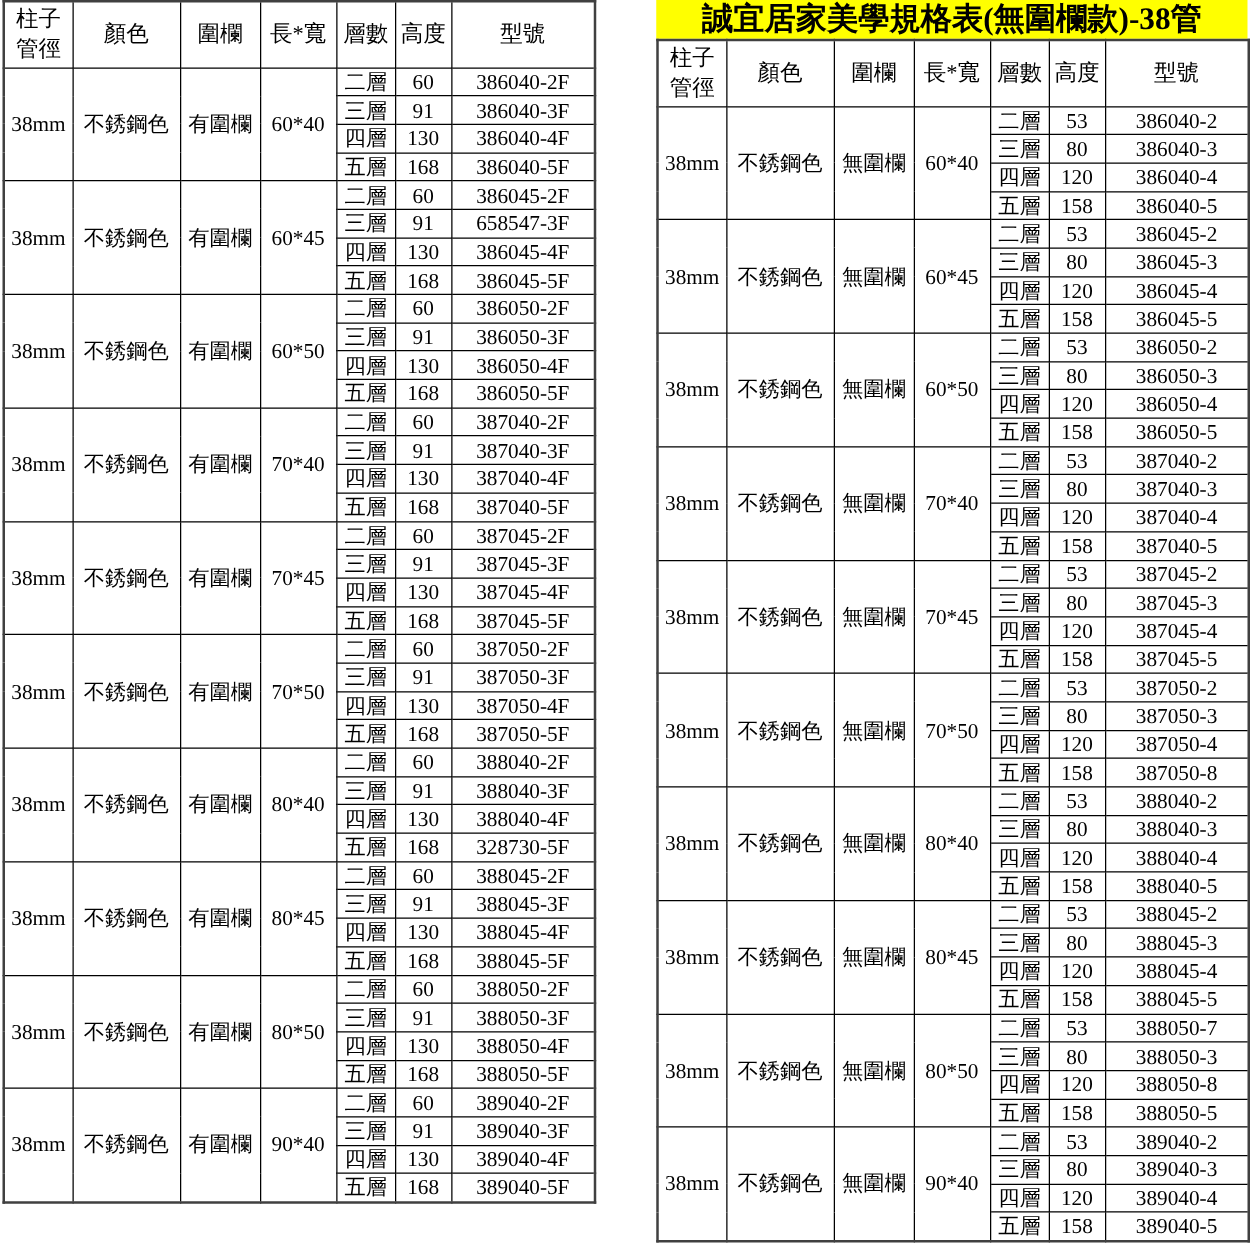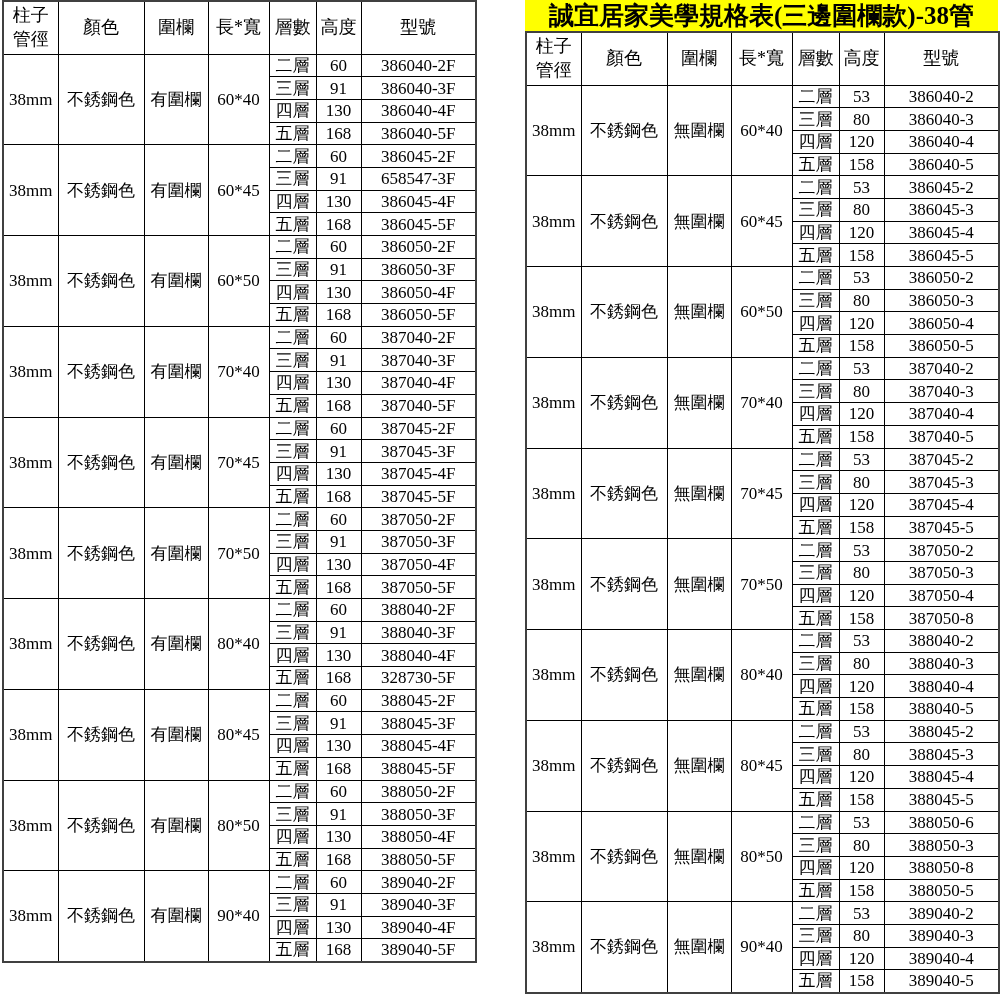--- a/index.html
+++ b/index.html
@@ -326,21 +326,21 @@
           <tr>
             <td>五層</td>
             <td>168</td>
             <td>389040-5F</td>
           </tr>
         </tbody>
     </table>
   </section>
 
   <section class="spec-table">
-    <div class="table-title">誠宜居家美學規格表(三邊圍欄款)-38管</div>
+    <div class="table-title">誠宜居家美學規格表(無圍欄款)-38管</div>
     <table>
       <colgroup>
         <col class="c-diam">
           <col class="c-color">
           <col class="c-fence">
           <col class="c-size">
         <col class="c-layer">
           <col class="c-high">
           <col class="c-model">
       </colgroup>
@@ -549,21 +549,21 @@
             <td>158</td>
             <td>388045-5</td>
           </tr>
           <tr>
             <td rowspan="4">38mm</td>
             <td rowspan="4">不銹鋼色</td>
             <td rowspan="4">無圍欄</td>
             <td rowspan="4">80*50</td>
             <td>二層</td>
             <td>53</td>
-            <td>388050-6</td>
+            <td>388050-7</td>
           </tr>
           <tr>
             <td>三層</td>
             <td>80</td>
             <td>388050-3</td>
           </tr>
           <tr>
             <td>四層</td>
             <td>120</td>
             <td>388050-8</td>

